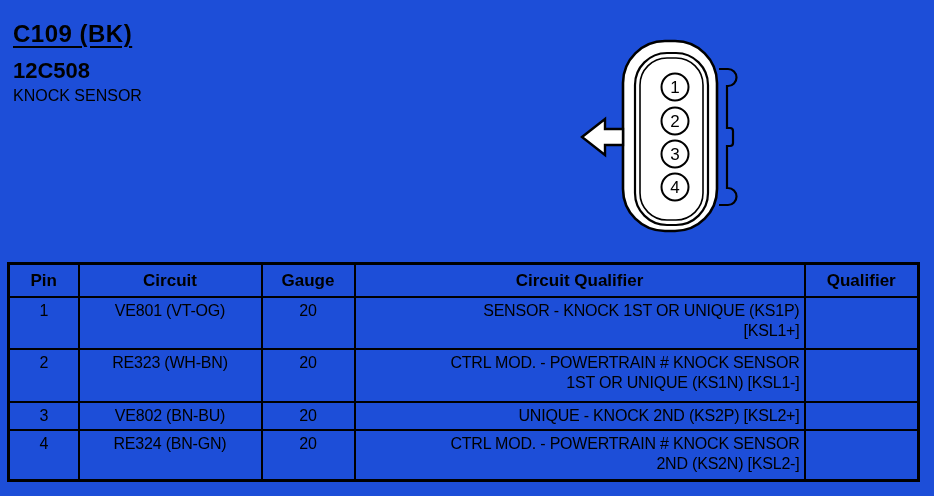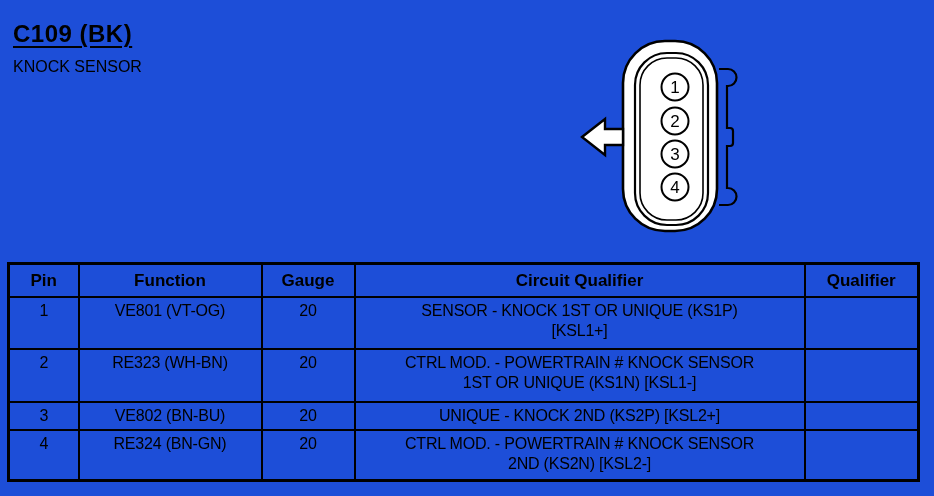--- a/index.html
+++ b/index.html
@@ -85,38 +85,39 @@
   }
   .pinout-table td {
     font-size: 16px;
     font-weight: normal;
     vertical-align: top;
     padding: 3px 4px;
     line-height: 20px;
     letter-spacing: -0.2px;
   }
   td.c-center { text-align: center; }
-  td.c-left   { text-align: center; }
+  td.c-left   { text-align: right; }
   tbody tr.r-tall-1  { height: 52px; }
   tbody tr.r-tall-2  { height: 53px; }
   tbody tr.r-short   { height: 28px; }
   tbody tr.r-tall-3  { height: 50px; }
   col.col-pin   { width: 70px; }
   col.col-circ  { width: 183px; }
   col.col-gauge { width: 93px; }
   col.col-func  { width: 450px; }
   col.col-qual  { width: 114px; }
 </style>
 </head>
 <body>
 
 <div class="page">
 
   <div class="doc-header">
     <div class="connector-id">C109 (BK)</div>
+    <div class="part-number">12C508</div>
     <div class="part-desc">KNOCK SENSOR</div>
   </div>
 
   <div class="connector-wrap">
     <svg width="170" height="202" viewBox="0 0 170 202" xmlns="http://www.w3.org/2000/svg">
 
       <circle cx="46" cy="101" r="7.5" fill="#fff" stroke="#000" stroke-width="2"></circle>
 
       <path d="M 144,33 L 153,33 A 8.5,8.5 0 0 1 153,50 L 152,50 L 152,92 L 155,92 A 3,3 0 0 1 158,95 L 158,107 A 3,3 0 0 1 155,110 L 152,110 L 152,152 L 153,152 A 8.5,8.5 0 0 1 153,169 L 144,169" fill="none" stroke="#000" stroke-width="2.2"></path>
 
@@ -151,21 +152,21 @@
       <colgroup>
         <col class="col-pin">
           <col class="col-circ">
           <col class="col-gauge">
           <col class="col-func">
           <col class="col-qual">
       </colgroup>
       <thead>
         <tr>
           <th>Pin</th>
-          <th>Function</th>
+          <th>Circuit</th>
           <th>Gauge</th>
           <th>Circuit Qualifier</th>
           <th>Qualifier</th>
         </tr>
       </thead>
       <tbody>
         <tr class="r-tall-1">
           <td class="c-center">1</td>
           <td class="c-center">VE801 (VT-OG)</td>
           <td class="c-center">20</td>

